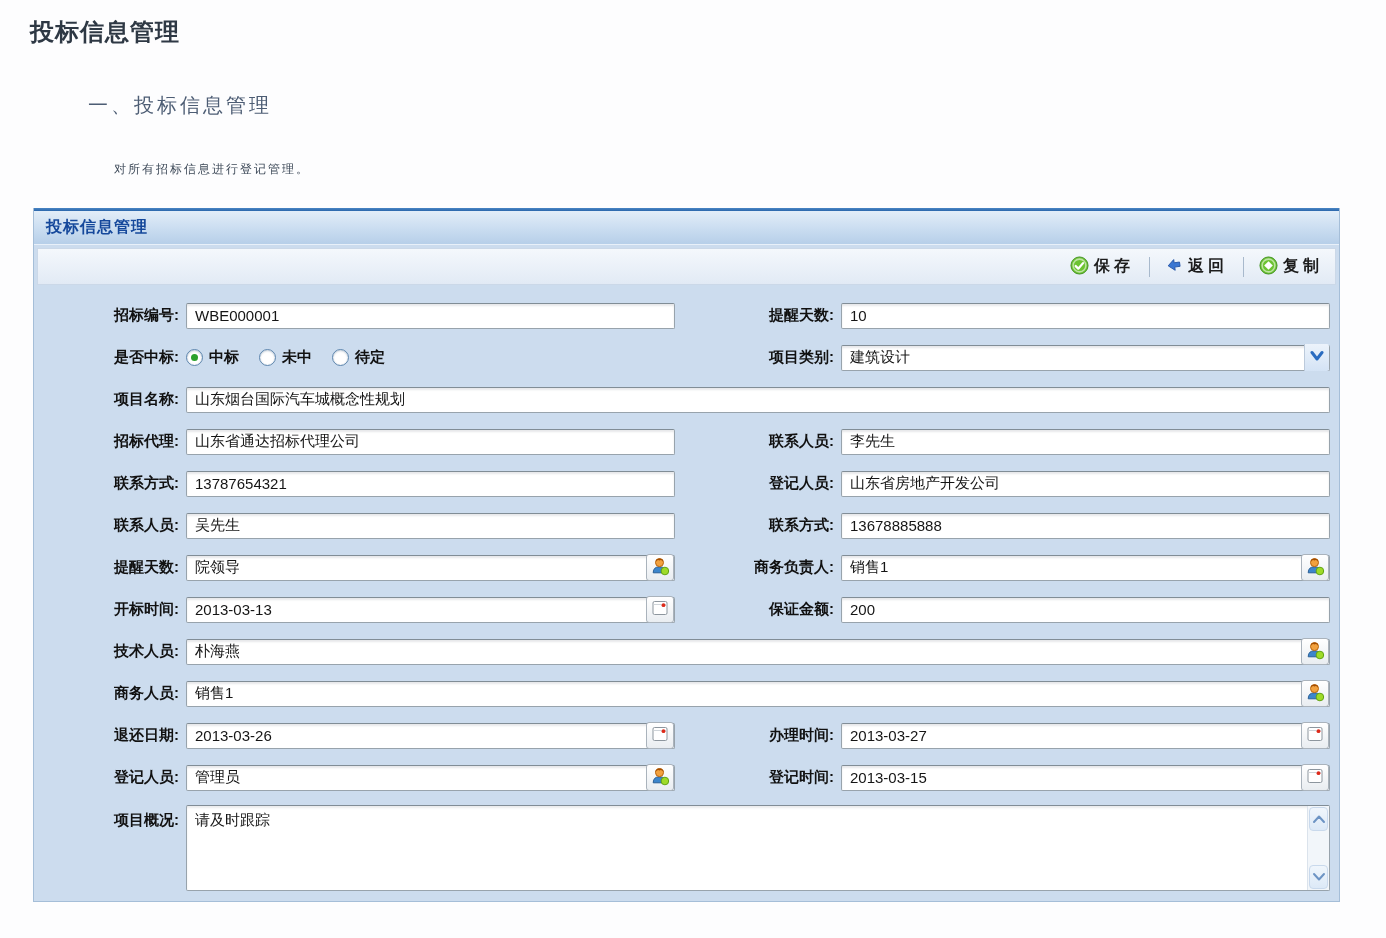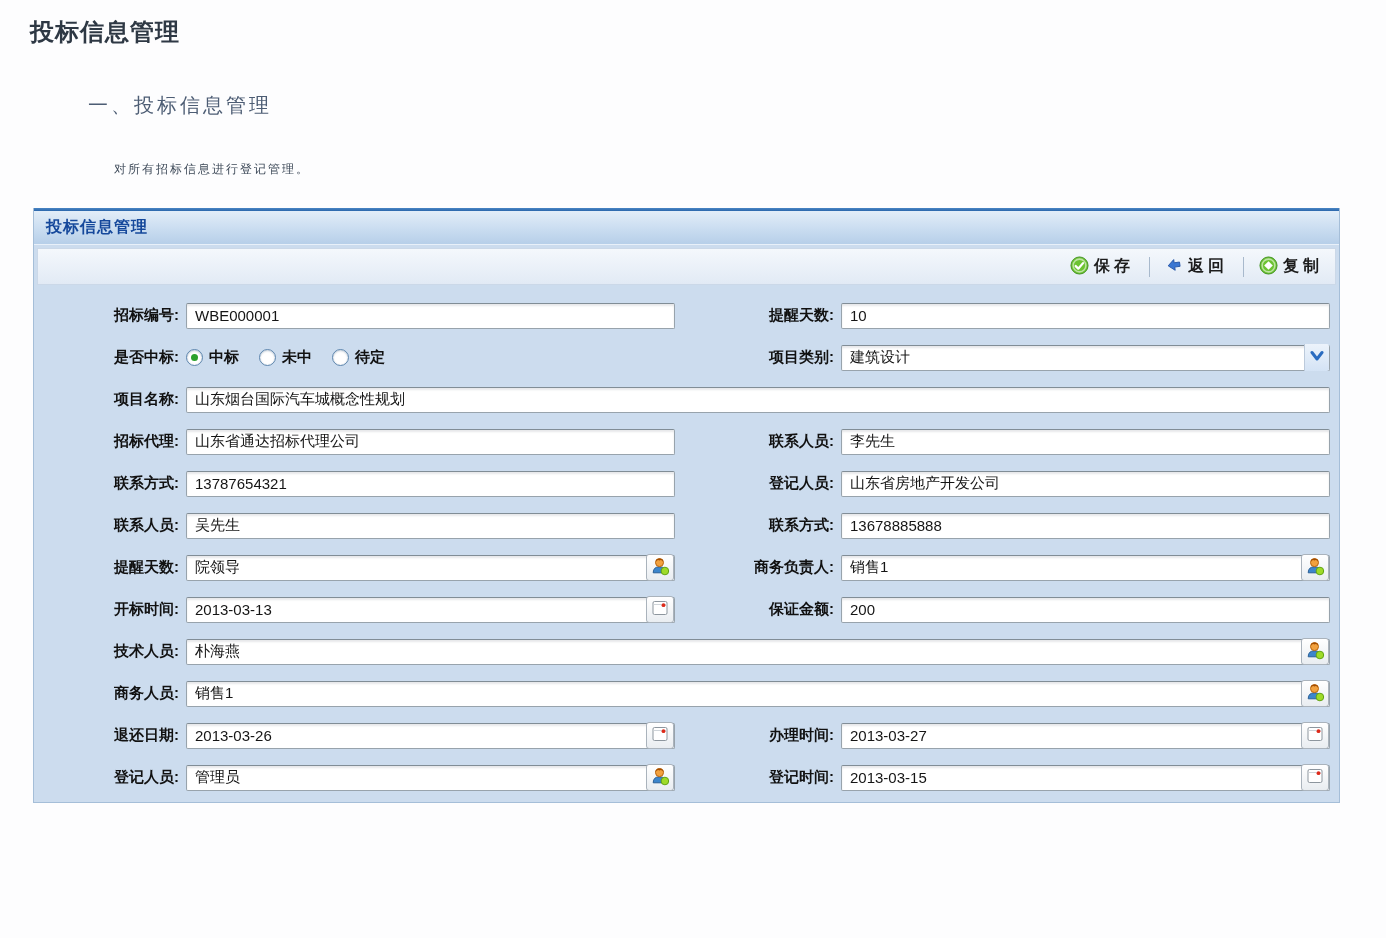--- a/index.html
+++ b/index.html
@@ -381,16 +381,38 @@
               <svg width="18" height="18" viewBox="0 0 18 18">
                 <rect x="2" y="2.5" width="14" height="13" rx="1.5" fill="#ffffff" stroke="#8d969e"></rect>
                 <line x1="2.5" y1="5.5" x2="15.5" y2="5.5" stroke="#cfd4d9"></line>
                 <circle cx="12.5" cy="6.2" r="1.9" fill="#dd2a1a"></circle>
               </svg>
             </span>
           </button>
         </div>
       </div>
 
+      <div class="frow ta-row">
+        <div class="flabel">项目概况:</div>
+        <div class="ta-wrap">
+          <textarea style="">请及时跟踪</textarea>
+          <div class="ta-scroll">
+            <button class="ta-btn">
+              <span>
+                <svg width="14" height="10" viewBox="0 0 14 10">
+                  <path d="M2 8 L7 2.5 L12 8" fill="none" stroke="#6d94c4" stroke-width="2" stroke-linecap="round" stroke-linejoin="round"></path>
+                </svg>
+              </span>
+            </button>
+            <button class="ta-btn">
+              <span>
+                <svg width="14" height="10" viewBox="0 0 14 10">
+                  <path d="M2 2 L7 7.5 L12 2" fill="none" stroke="#6d94c4" stroke-width="2" stroke-linecap="round" stroke-linejoin="round"></path>
+                </svg>
+              </span>
+            </button>
+          </div>
+        </div>
+      </div>
 
     </div>
   </div>
 </div>
 
 </body></html>

